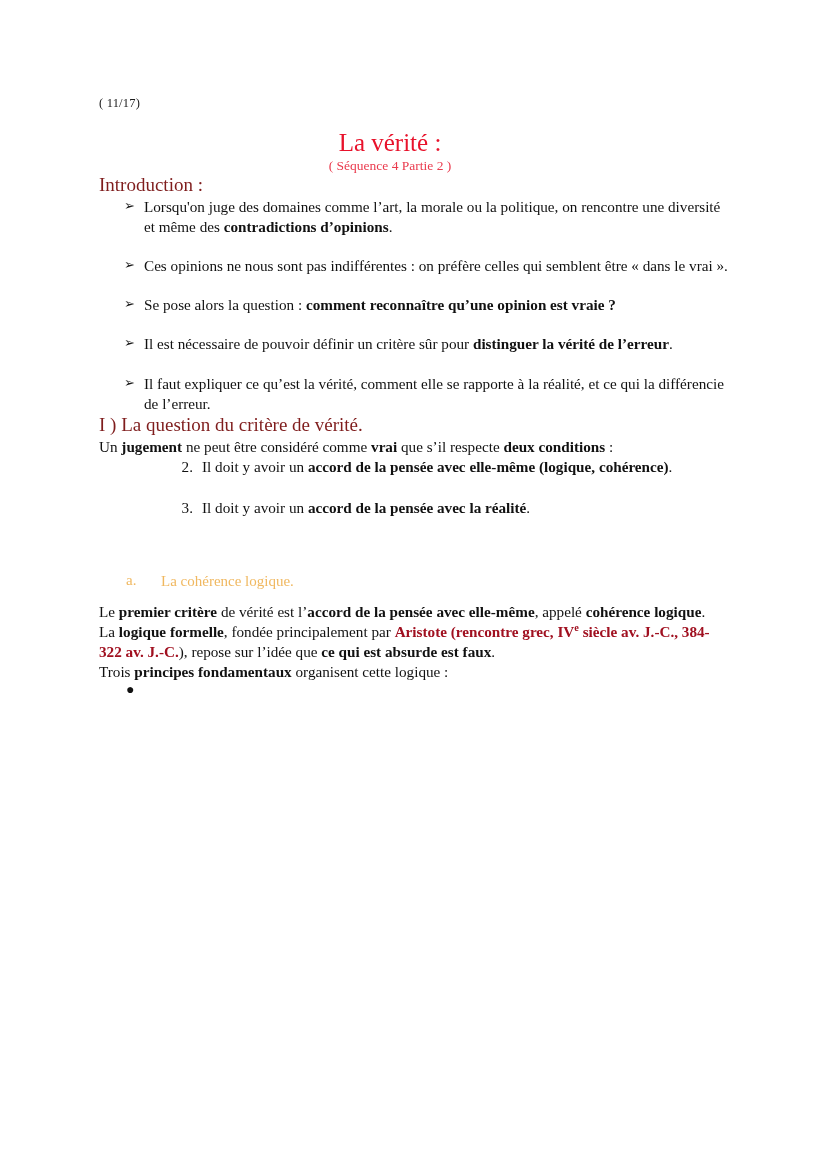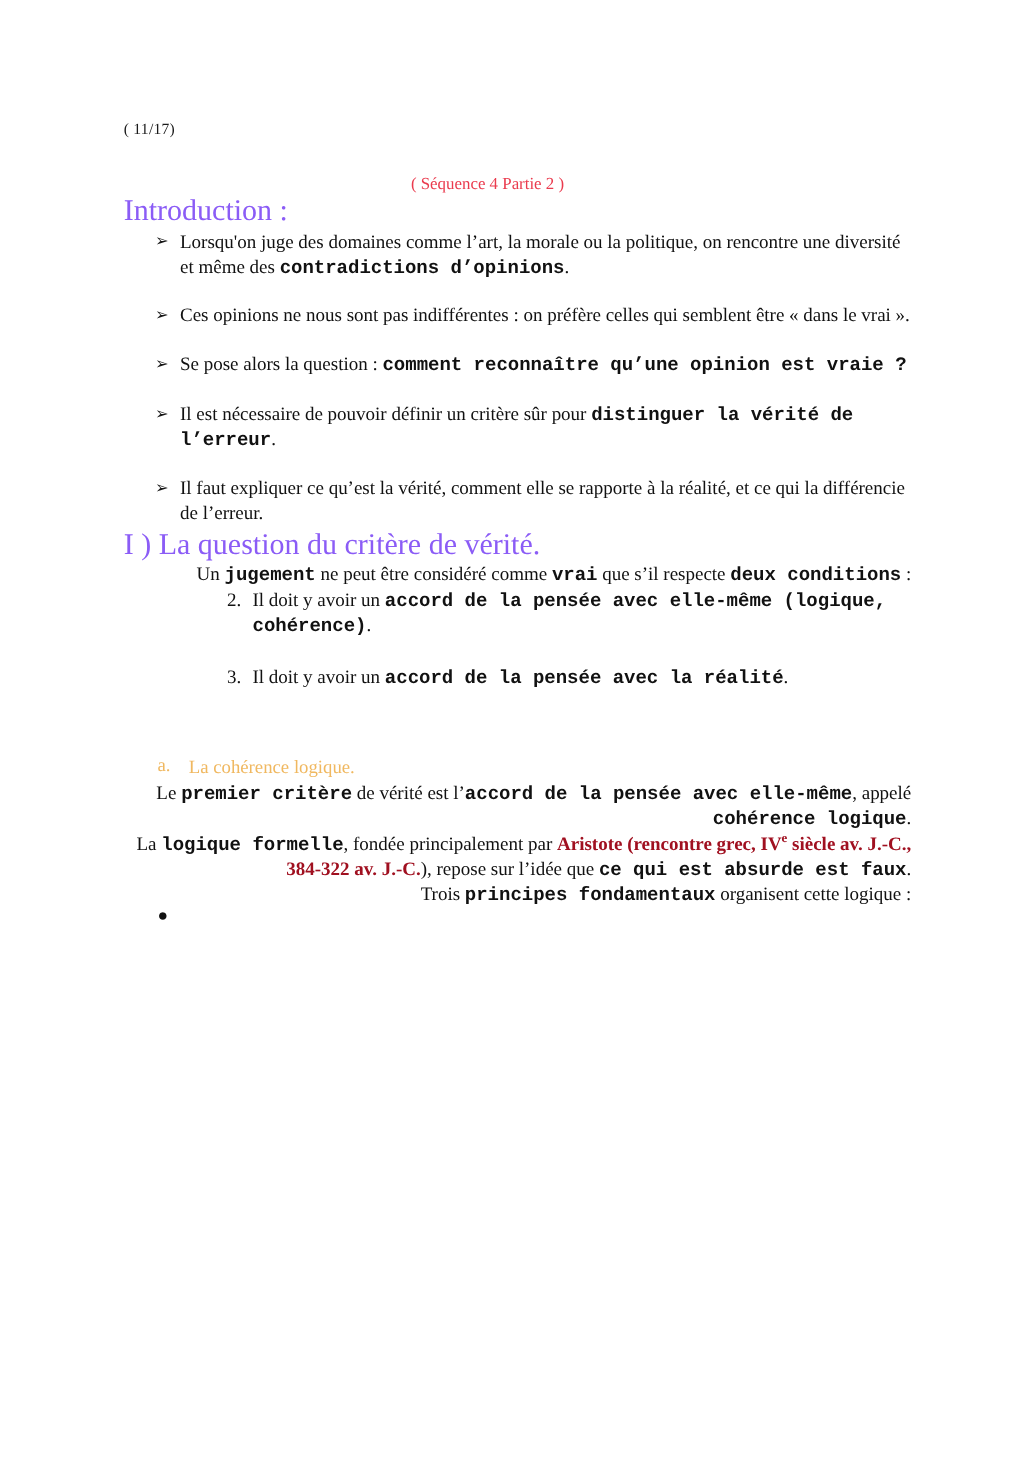--- a/index.html
+++ b/index.html
@@ -48,52 +48,52 @@
   .doc-title {
     font-size: 25px;
     color: #e8122b;
     margin: 0;
     font-weight: 400;
     line-height: 1.15;
   }
   .doc-subtitle {
     font-size: 13.5px;
     color: #ea3b4e;
-    margin: 28px 0 0 0;
+    margin: 0 0 0 0;
     font-weight: 400;
   }
 
   
   h2.section-heading {
-    font-size: 24px;
-    font-weight: 400;
-    color: #8b5cf6;
+    font-size: 19px;
+    font-weight: 400;
+    color: #7f1d1d;
     margin: 0;
     line-height: 1.2;
   }
   .h-intro { margin-top: 39px; }
   .h-partone { margin-top: 60px; }
 
   h3.sub-heading {
     font-size: 15px;
     font-weight: 400;
     color: #f0b860;
-    margin: 2px;
+    margin: 12px;
     line-height: 1.2;
   }
 
   
   p.body-text {
     font-size: 15.2px;
     line-height: 1.33;
     margin: 0;
     color: #111111;
-    text-align: right;
-  }
-  b, strong { font-weight: bold; font-family: Liberation Mono, monospace; }
+    text-align: left;
+  }
+  b, strong { font-weight: bold; }
 
   
   ul.arrow-list {
     list-style: none;
     margin: 0;
     padding: 0;
   }
   ul.arrow-list > li {
     position: relative;
     padding-left: 45px;
@@ -191,20 +191,21 @@
 </style>
 </head>
 <body>
 
 <div class="page">
   <div class="content">
 
     <div class="page-number">( 11/17)</div>
 
     <div class="title-block">
+      <h1 class="doc-title">La vérité :</h1>
       <div class="doc-subtitle">( Séquence 4 Partie 2 )</div>
     </div>
 
     <h2 class="section-heading h-intro">Introduction :</h2>
 
     <ul class="arrow-list sp-intro-list">
       <li>
         <span class="arrow-marker">➢</span>
         <span class="body-text"><span>Lorsqu'on juge des domaines comme l’art, la morale ou la politique, on rencontre une diversité et même des </span><b>contradictions d’opinions</b><span>.</span></span>
       </li>

